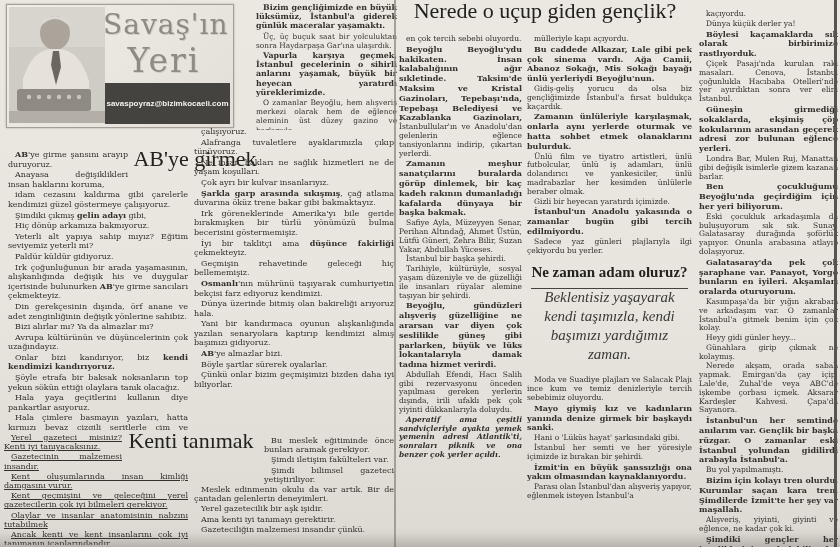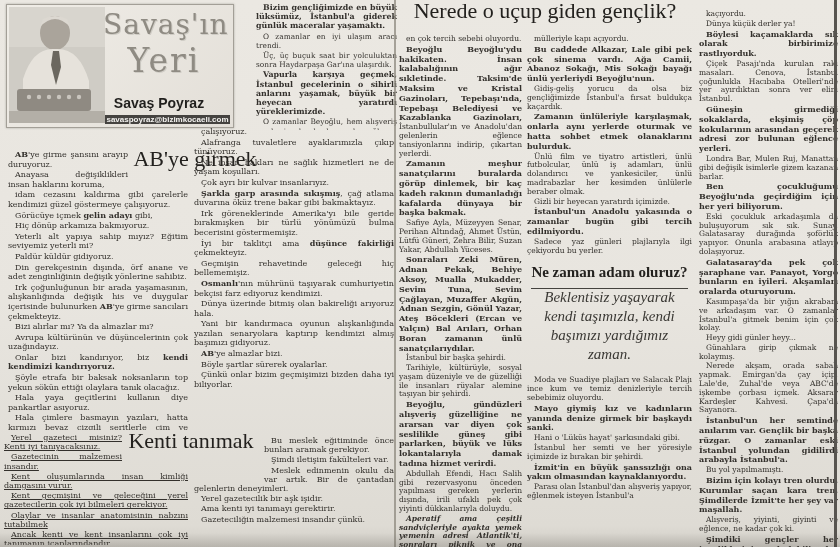--- a/index.html
+++ b/index.html
@@ -20,21 +20,21 @@
   .masthead{position:absolute;left:6px;top:4px;width:226px;height:122px;
     background:linear-gradient(135deg,#f0ede7,#e3dfd8);border:1px solid #a39f97;box-shadow:0 0 2px rgba(90,85,78,.4);}
   .photo{position:absolute;left:2px;top:2px;width:96px;height:116px;}
   .mast-title{position:absolute;right:8px;top:2px;width:122px;text-align:center;
     font-family:"DejaVu Serif",serif;color:#8f8b83;text-shadow:1px 1px 0 #cfccc5;}
   .mast-t1{font-size:28px;line-height:36px;letter-spacing:1px;}
   .mast-t2{font-size:33px;line-height:36px;letter-spacing:2px;}
   .mast-author{position:absolute;right:14px;top:90px;width:120px;text-align:center;
     font-family:"Liberation Sans",sans-serif;font-weight:bold;font-size:14px;color:#201f1d;}
   .mast-email{position:absolute;left:98px;right:3px;bottom:3px;background:#454340;color:#f4f3f0;
-    font-family:"Liberation Sans",sans-serif;font-weight:bold;font-size:8px;text-align:center;padding:0 0;}
+    font-family:"Liberation Sans",sans-serif;font-weight:bold;font-size:8px;text-align:center;padding:16px 0;}
 
   
   .hl{position:absolute;margin:0;font-family:"Liberation Serif",serif;font-weight:normal;
       color:#23211e;white-space:nowrap;text-align:center;}
   .hl-ab{left:124px;top:146px;width:142px;font-size:22px;}
   .hl-kent{left:116px;top:428px;width:150px;font-size:22px;}
   .hl-gen{left:396px;top:-2px;width:298px;font-size:22px;}
 
   
   .intro{left:256px;top:3px;width:141px;height:127px;font-size:7.4px;line-height:9.2px;}
@@ -92,40 +92,39 @@
     <div class="mast-title">
       <div class="mast-t1">Savaş'ın</div>
       <div class="mast-t2">Yeri</div>
     </div>
     <div class="mast-author">Savaş Poyraz</div>
     <div class="mast-email">savaspoyraz@bizimkocaeli.com</div>
   </div>
 
   <div class="col intro">
       <p><span class="b">Bizim gençliğimizde en büyük lüksümüz, İstanbul'a giderek günlük maceralar yaşamaktı.</span></p>
-      <p><span>O zamanlar en iyi ulaşım aracı trendi.</span></p>
       <p><span>Üç, üç buçuk saat bir yolculuktan sonra Haydarpaşa Gar'ına ulaşırdık.</span></p>
       <p><span class="b">Vapurla karşıya geçmek, İstanbul gecelerinin o sihirli anlarını yaşamak, büyük bir heyecan yaratırdı yüreklerimizde.</span></p>
       <p><span>O zamanlar Beyoğlu, hem alışveriş merkezi olarak hem de eğlence aleminin üst düzey gazino ve barlarıyla</span></p>
     </div>
 
   <div class="rule-mid"></div>
 
   <h2 class="hl hl-ab">AB'ye girmek</h2>
   <div class="col ab-c1">
       <div class="sp-r"></div>
       <p><span class="b">AB</span><span>'ye girme şansını arayıp duruyoruz.</span></p>
       <p><span>Anayasa değişiklikleri insan haklarını koruma,</span></p>
       <p><span>idam cezasını kaldırma gibi çarelerle kendimizi güzel göstermeye çalışıyoruz.</span></p>
-      <p><span>Görücüye içmek </span><span class="b">gelin adayı</span><span> gibi,</span></p>
+      <p><span>Şimdiki çıkmış </span><span class="b">gelin adayı</span><span> gibi,</span></p>
       <p><span>Hiç dönüp arkamıza bakmıyoruz.</span></p>
       <p><span>Yeterli alt yapıya sahip mıyız? Eğitim seviyemiz yeterli mi?</span></p>
       <p><span>Paldür küldür gidiyoruz.</span></p>
+      <p><span>Irk çoğunluğunun bir arada yaşamasının, alışkanlığında değişik his ve duygular içerisinde bulunurken </span><span class="b">AB</span><span>'ye girme sancıları çekmekteyiz.</span></p>
       <p><span>Din gerekçesinin dışında, örf anane ve adet zenginliğinin değişik yönlerine sahibiz.</span></p>
-      <p><span>Irk çoğunluğunun bir arada yaşamasının, alışkanlığında değişik his ve duygular içerisinde bulunurken </span><span class="b">AB</span><span>'ye girme sancıları çekmekteyiz.</span></p>
       <p><span>Bizi alırlar mı? Ya da almazlar mı?</span></p>
       <p><span>Avrupa kültürünün ve düşüncelerinin çok uzağındayız.</span></p>
       <p><span>Onlar bizi kandırıyor, biz </span><span class="b">kendi kendimizi kandırıyoruz.</span></p>
       <p><span>Şöyle etrafa bir baksak noksanların top yekun sökün ettiği olaylara tanık olacağız.</span></p>
       <p><span>Hala yaya geçitlerini kullanın diye pankartlar asıyoruz.</span></p>
       <p><span>Hala çimlere basmayın yazıları, hatta kırmızı beyaz çizgili şeritlerle çim ve çiçekleri korumaya</span></p>
     </div>
   <div class="col ab-c2">
       <p><span>çalışıyoruz.</span></p>
       <p><span>Alafranga tuvaletlere ayaklarımızla çıkıp tünüyoruz.</span></p>
@@ -150,33 +149,33 @@
       <p><span>Gazetecinin malzemesi insandır.</span></p>
       <p><span>Kent oluşumlarında insan kimliği damgasını vurur.</span></p>
       <p><span>Kent geçmişini ve geleceğini yerel gazetecilerin çok iyi bilmeleri gerekiyor.</span></p>
       <p><span>Olaylar ve insanlar anatomisinin nabzını tutabilmek</span></p>
       <p><span>Ancak kenti ve kent insanlarını çok iyi tanımanın icaplarındandır.</span></p>
     </div>
   <div class="col kent-c2">
       <div class="sp-l"></div>
       <p><span>Bu meslek eğitiminde önce bunları aramak gerekiyor.</span></p>
       <p><span>Şimdi iletişim fakülteleri var.</span></p>
+      <p><span>Şimdi bilimsel gazeteci yetiştiriliyor.</span></p>
       <p><span>Meslek edinmenin okulu da var artık. Bir de çantadan gelenlerin deneyimleri.</span></p>
       <p><span>Yerel gazetecilik bir aşk işidir.</span></p>
       <p><span>Ama kenti iyi tanımayı gerektirir.</span></p>
       <p><span>Gazeteciliğin malzemesi insandır çünkü.</span></p>
     </div>
 
   <h1 class="hl hl-gen">Nerede o uçup giden gençlik?</h1>
   <div class="col g g-c1">
       <p><span>en çok tercih sebebi oluyordu.</span></p>
       <p><span class="b">Beyoğlu Beyoğlu'ydu hakikaten. İnsan kalabalığının ağır sıkletinde. Taksim'de Maksim ve Kristal Gazinoları, Tepebaşı'nda, Tepebaşı Belediyesi ve Kazablanka Gazinoları,</span><span> İstanbullular'ın ve Anadolu'dan gelenlerin eğlence tansiyonlarını indirip, çıkartan yerlerdi.</span></p>
       <p><span class="b">Zamanın meşhur sanatçılarını buralarda görüp dinlemek, bir kaç kadeh rakının dumanladığı kafalarda dünyaya bir başka bakmak.</span></p>
       <p><span>Safiye Ayla, Müzeyyen Senar, Perihan Altındağ, Ahmet Üstün, Lütfü Güneri, Zehra Bilir, Suzan Yakar, Abdullah Yüceses.</span></p>
-      <p><span class="b">Sonraları Zeki Müren, Adnan Pekak, Behiye Aksoy, Mualla Mukadder, Sevim Tuna, Sevim Çağlayan, Muzaffer Akgün, Adnan Sezgin, Gönül Yazar, Ateş Böcekleri (Ercan ve Yalçın) Bal Arıları, Orhan Boran zamanın ünlü sanatçılarıydılar.</span></p>
       <p><span>İstanbul bir başka şehirdi.</span></p>
       <p><span>Tarihiyle, kültürüyle, sosyal yaşam düzeniyle ve de güzelliği ile insanları rüyalar alemine taşıyan bir şehirdi.</span></p>
       <p><span class="b">Beyoğlu, gündüzleri alışveriş güzelliğine ne ararsan var diyen çok seslilikle güneş gibi parlarken, büyük ve lüks lokantalarıyla damak tadına hizmet verirdi.</span></p>
       <p><span>Abdullah Efendi, Hacı Salih gibi rezervasyonu önceden yapılması gereken yerlerin dışında, irili ufaklı pek çok yiyinti dükkanlarıyla doluydu.</span></p>
       <p><span class="bi">Aperatif ama çeşitli sandviçleriyle ayakta yemek yemenin adresi Atlantik'ti, sonraları piknik ve ona benzer çok yerler açıldı.</span></p>
     </div>
 
   <div class="g-c2-wrap">
     <div class="g-c2a g">
         <p><span>mülleriyle kapı açıyordu.</span></p>

